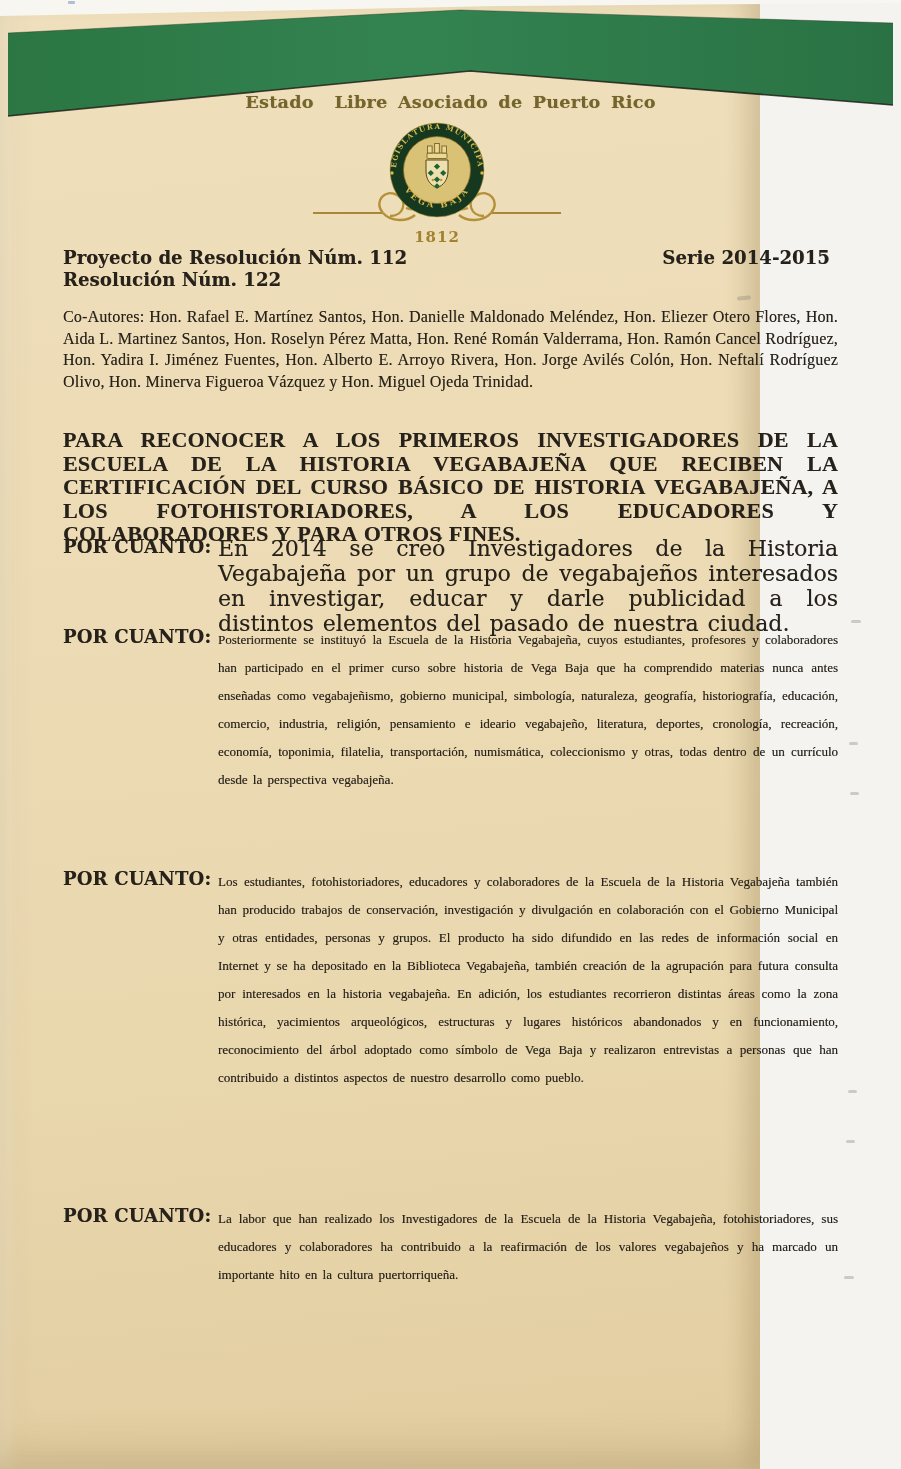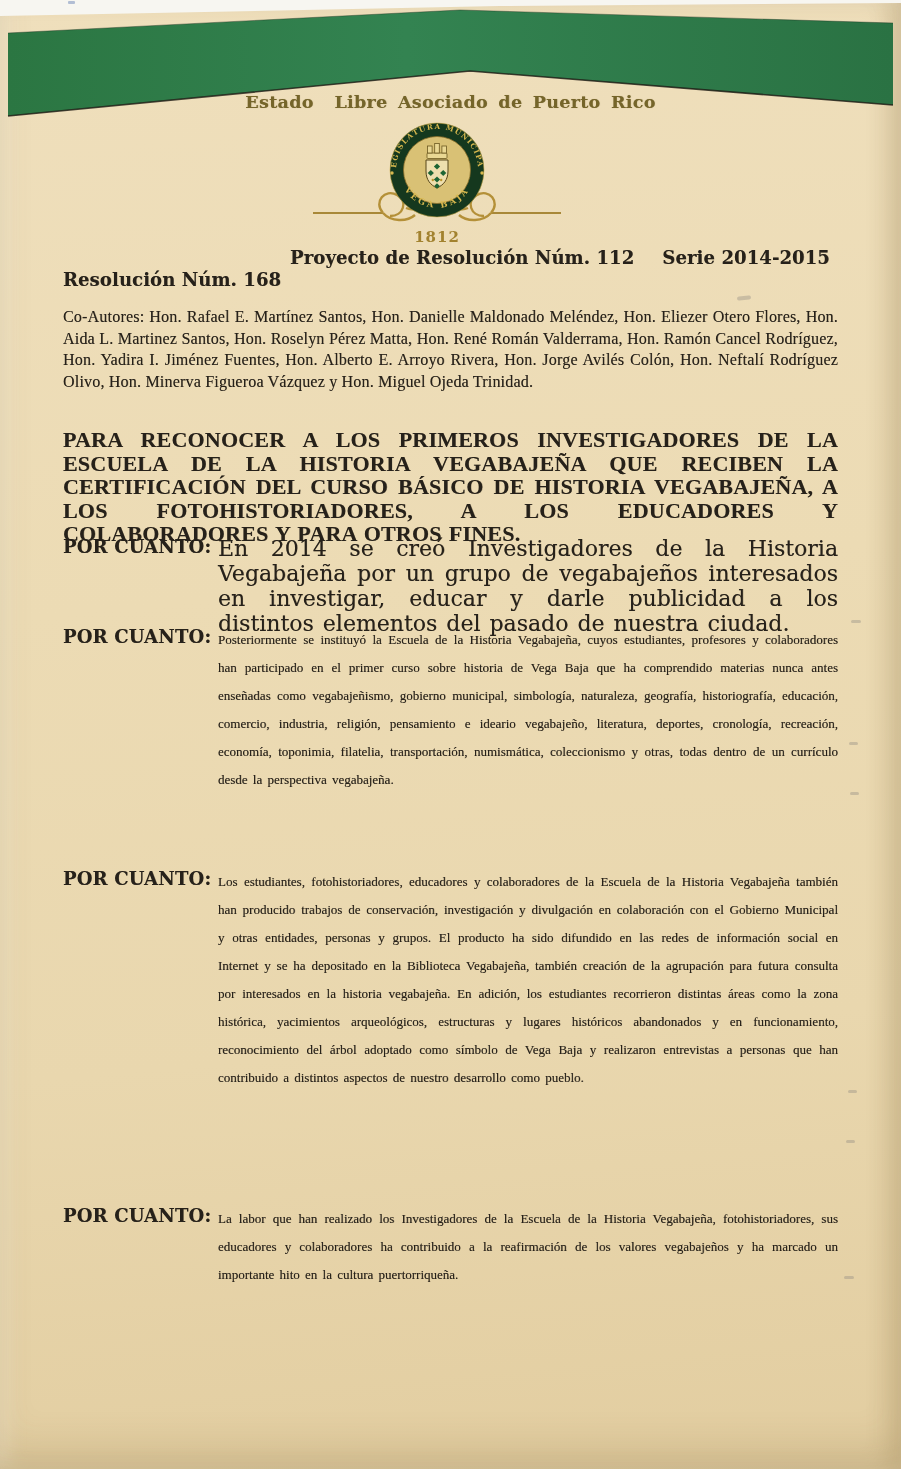--- a/index.html
+++ b/index.html
@@ -1,21 +1,21 @@
 <!DOCTYPE html>
 <html><head>
 <meta charset="utf-8">
 <style>
   html,body{margin:0;padding:0;}
   body{
     width:901px;height:1469px;overflow:hidden;
     background:#f4f3ef;
     font-family:"Liberation Serif", serif;
   }
-  .photo{position:relative;width:901px;height:1469px;}
+  .photo{position:relative;width:760px;height:1469px;}
   .paper{
     position:absolute;inset:0;
     background:linear-gradient(175deg,#efdfbc 0%,#ecdbb4 40%,#e9d7ae 70%,#e2cda0 100%);
     box-shadow:inset -14px 0 22px rgba(110,85,40,.16),
                inset 0 -26px 34px rgba(110,85,40,.13),
                inset 10px 0 16px rgba(255,252,240,.25);
   }
   .top-strip{
     position:absolute;top:0;left:0;width:901px;height:18px;
     background:#f7f6f1;
@@ -29,21 +29,21 @@
     font-family:"DejaVu Serif", serif;font-weight:bold;font-size:17.5px;
     color:#75652a;letter-spacing:.3px;word-spacing:4px;white-space:pre;
     text-shadow:.3px .3px .7px rgba(90,75,30,.45);
   }
   .seal{position:absolute;top:116px;left:287px;z-index:3;}
   .ink{color:#26211a;text-shadow:.3px .3px .6px rgba(55,45,28,.45);}
   .slab{font-family:"DejaVu Serif", serif;}
   .times{font-family:"Liberation Serif", serif;}
 
   .header-block{position:absolute;top:247px;left:63px;width:775px;}
-  .h-row{display:flex;justify-content:flex-end;align-items:baseline;}
+  .h-row{display:flex;justify-content:space-between;align-items:baseline;gap:32px;}
   .h-bold{font-weight:bold;font-size:18px;line-height:22px;letter-spacing:.1px;}
   .serie{padding-right:8px;margin-left:28px;}
   .coauthors{
     margin-top:15px;font-size:16px;line-height:21.6px;text-align:justify;
     letter-spacing:.2px;
   }
   .title-block{
     position:absolute;top:428px;left:63px;width:775px;
     font-weight:bold;font-size:22px;line-height:23.5px;text-align:justify;
     letter-spacing:.2px;word-spacing:1.5px;
@@ -142,21 +142,21 @@
       <circle cx="145.8" cy="64" r="1.2" fill="#b9962e"></circle>
       <circle cx="154.2" cy="64" r="1.2" fill="#b9962e"></circle>
       <text x="150" y="126" text-anchor="middle" font-family="DejaVu Serif, serif" font-weight="bold" font-size="15" fill="#a2822f" letter-spacing="1">1812</text>
     </svg>
 
     <div class="header-block ink">
       <div class="h-row">
         <span class="h-bold slab">Proyecto de Resolución Núm. 112</span>
         <span class="h-bold slab serie">Serie 2014-2015</span>
       </div>
-      <div class="h-bold slab">Resolución Núm. 168</div>
+      <div class="h-bold slab">Resolución Núm. 122</div>
       <div class="coauthors times">Co-Autores: Hon. Rafael E. Martínez Santos, Hon. Danielle Maldonado Meléndez, Hon. Eliezer Otero Flores, Hon. Aida L. Martinez Santos, Hon. Roselyn Pérez Matta, Hon. René Román Valderrama, Hon. Ramón Cancel Rodríguez, Hon. Yadira I. Jiménez Fuentes, Hon. Alberto E. Arroyo Rivera, Hon. Jorge Avilés Colón, Hon. Neftalí Rodríguez Olivo, Hon. Minerva Figueroa Vázquez y Hon. Miguel Ojeda Trinidad.</div>
     </div>
 
     <div class="title-block times ink">PARA RECONOCER A LOS PRIMEROS INVESTIGADORES DE LA ESCUELA DE LA HISTORIA VEGABAJEÑA QUE RECIBEN LA CERTIFICACIÓN DEL CURSO BÁSICO DE HISTORIA VEGABAJEÑA, A LOS FOTOHISTORIADORES, A LOS EDUCADORES Y COLABORADORES Y PARA OTROS FINES.</div>
 
     <div class="clause c-slab ink" id="clause-0">
       <span class="label">POR CUANTO:</span>
       <div class="body">En 2014 se creó Investigadores de la Historia Vegabajeña por un grupo de vegabajeños interesados en investigar, educar y darle publicidad a los distintos elementos del pasado de nuestra ciudad.</div>
     </div>
     <div class="clause c-times ink" id="clause-1">

